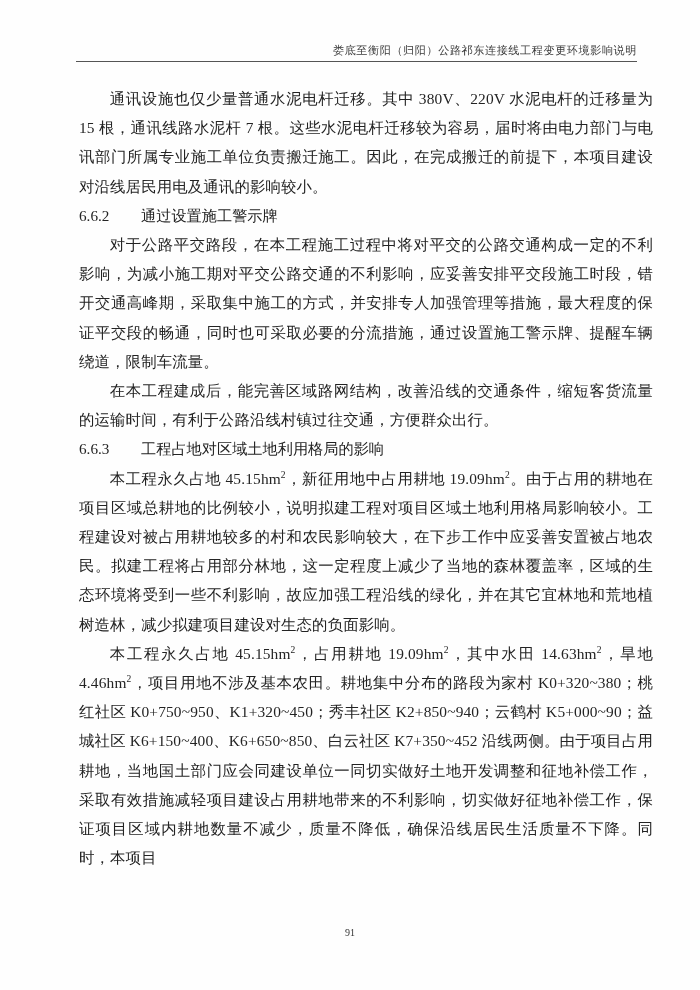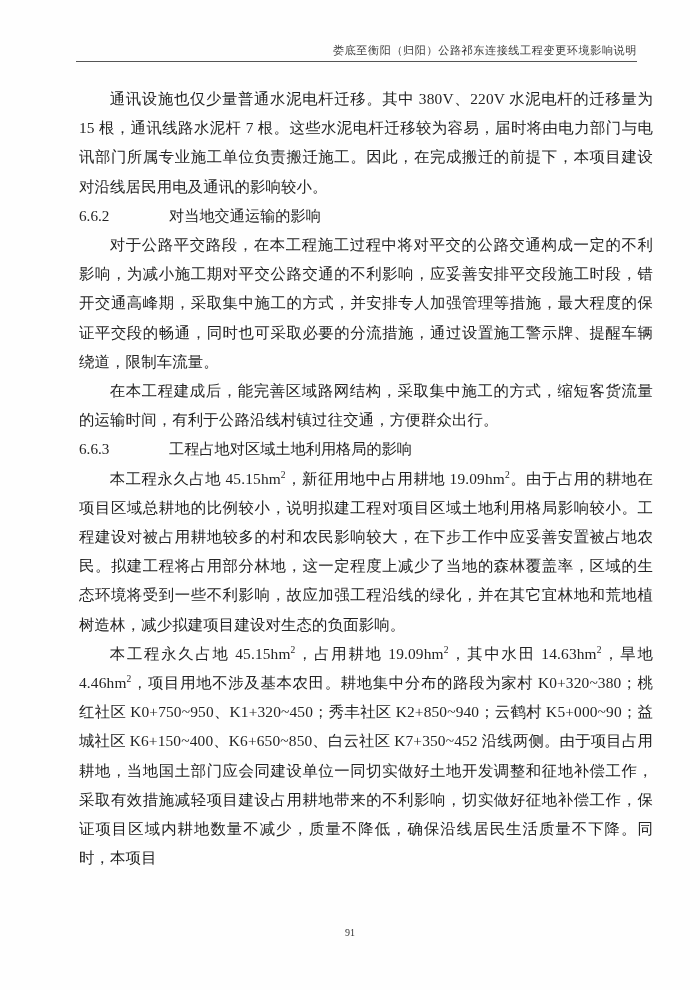--- a/index.html
+++ b/index.html
@@ -68,21 +68,20 @@
 
   h3.heading {
     margin: 0;
     font-size: 15.2px;
     line-height: 29.2px;
     font-weight: normal;
     color: #232323;
     text-indent: 0;
     display: flex;
     font-family: "Liberation Serif", "DejaVu Serif", serif;
-    gap: 28px;
   }
   h3.heading .num {
     display: inline-block;
     width: 62px;
     flex: 0 0 62px;
   }
   h3.heading .title {
     display: inline-block;
   }
 
@@ -111,24 +110,24 @@
 
   <div class="header-zone">
     <div class="header-text">娄底至衡阳（归阳）公路祁东连接线工程变更环境影响说明</div>
     <div class="header-rule"></div>
   </div>
 
   <div class="content" id="content-root">
       <p class="para">通讯设施也仅少量普通水泥电杆迁移。其中 380V、220V 水泥电杆的迁移量为 15 根，通讯线路水泥杆 7 根。这些水泥电杆迁移较为容易，届时将由电力部门与电讯部门所属专业施工单位负责搬迁施工。因此，在完成搬迁的前提下，本项目建设对沿线居民用电及通讯的影响较小。</p>
       <h3 class="heading">
         <span class="num">6.6.2</span>
-        <span class="title">对当地交通运输的影响</span>
+        <span class="title">通过设置施工警示牌</span>
       </h3>
       <p class="para">对于公路平交路段，在本工程施工过程中将对平交的公路交通构成一定的不利影响，为减小施工期对平交公路交通的不利影响，应妥善安排平交段施工时段，错开交通高峰期，采取集中施工的方式，并安排专人加强管理等措施，最大程度的保证平交段的畅通，同时也可采取必要的分流措施，通过设置施工警示牌、提醒车辆绕道，限制车流量。</p>
-      <p class="para">在本工程建成后，能完善区域路网结构，采取集中施工的方式，缩短客货流量的运输时间，有利于公路沿线村镇过往交通，方便群众出行。</p>
+      <p class="para">在本工程建成后，能完善区域路网结构，改善沿线的交通条件，缩短客货流量的运输时间，有利于公路沿线村镇过往交通，方便群众出行。</p>
       <h3 class="heading">
         <span class="num">6.6.3</span>
         <span class="title">工程占地对区域土地利用格局的影响</span>
       </h3>
       <p class="para"><span>本工程永久占地 45.15hm</span><sup>2</sup><span>，新征用地中占用耕地 19.09hm</span><sup>2</sup><span>。由于占用的耕地在项目区域总耕地的比例较小，说明拟建工程对项目区域土地利用格局影响较小。工程建设对被占用耕地较多的村和农民影响较大，在下步工作中应妥善安置被占地农民。拟建工程将占用部分林地，这一定程度上减少了当地的森林覆盖率，区域的生态环境将受到一些不利影响，故应加强工程沿线的绿化，并在其它宜林地和荒地植树造林，减少拟建项目建设对生态的负面影响。</span></p>
       <p class="para"><span>本工程永久占地 45.15hm</span><sup>2</sup><span>，占用耕地 19.09hm</span><sup>2</sup><span>，其中水田 14.63hm</span><sup>2</sup><span>，旱地 4.46hm</span><sup>2</sup><span>，项目用地不涉及基本农田。耕地集中分布的路段为家村 K0+320~380；桃红社区 K0+750~950、K1+320~450；秀丰社区 K2+850~940；云鹤村 K5+000~90；益城社区 K6+150~400、K6+650~850、白云社区 K7+350~452 沿线两侧。由于项目占用耕地，当地国土部门应会同建设单位一同切实做好土地开发调整和征地补偿工作，采取有效措施减轻项目建设占用耕地带来的不利影响，切实做好征地补偿工作，保证项目区域内耕地数量不减少，质量不降低，确保沿线居民生活质量不下降。同时，本项目</span></p>
     </div>
 
   <div class="footer">91</div>
 

